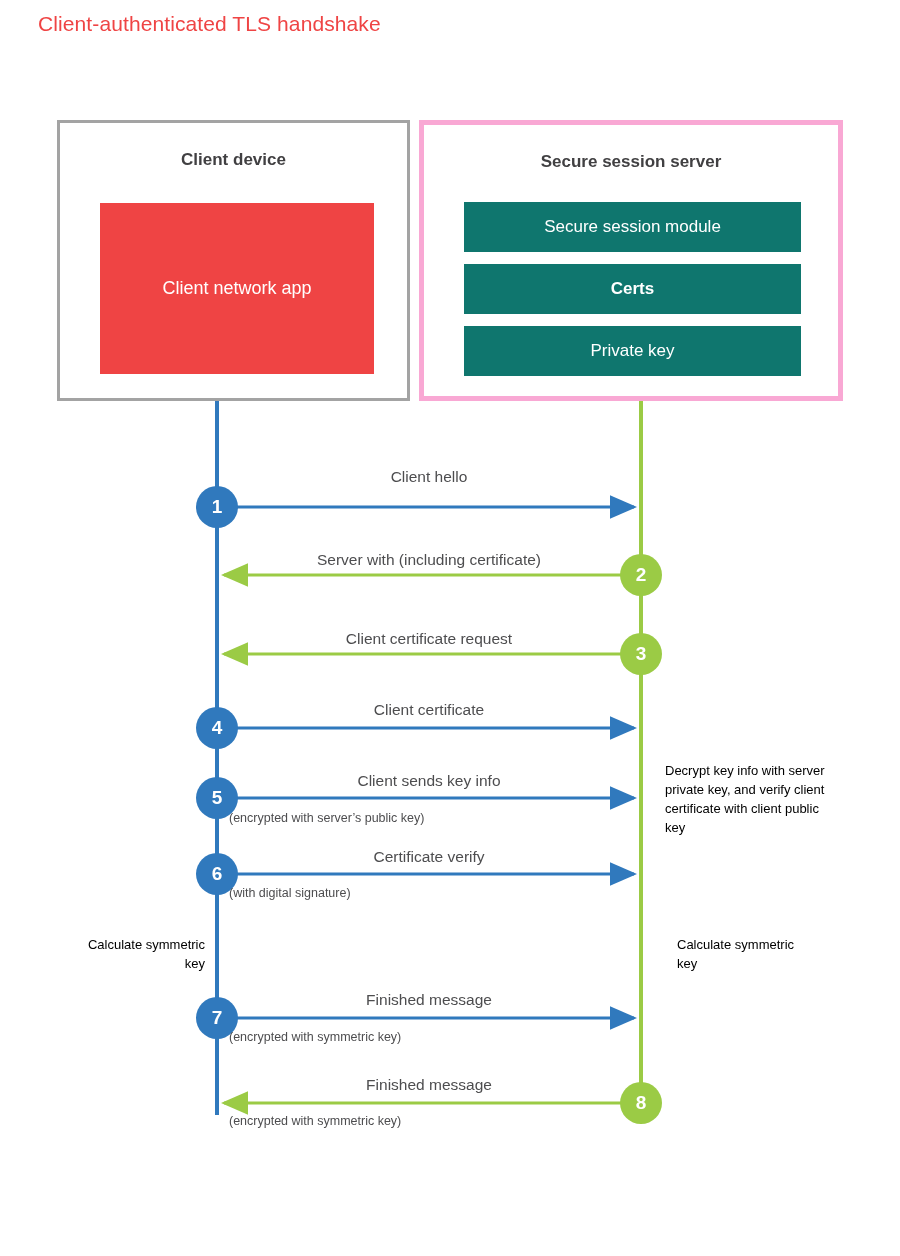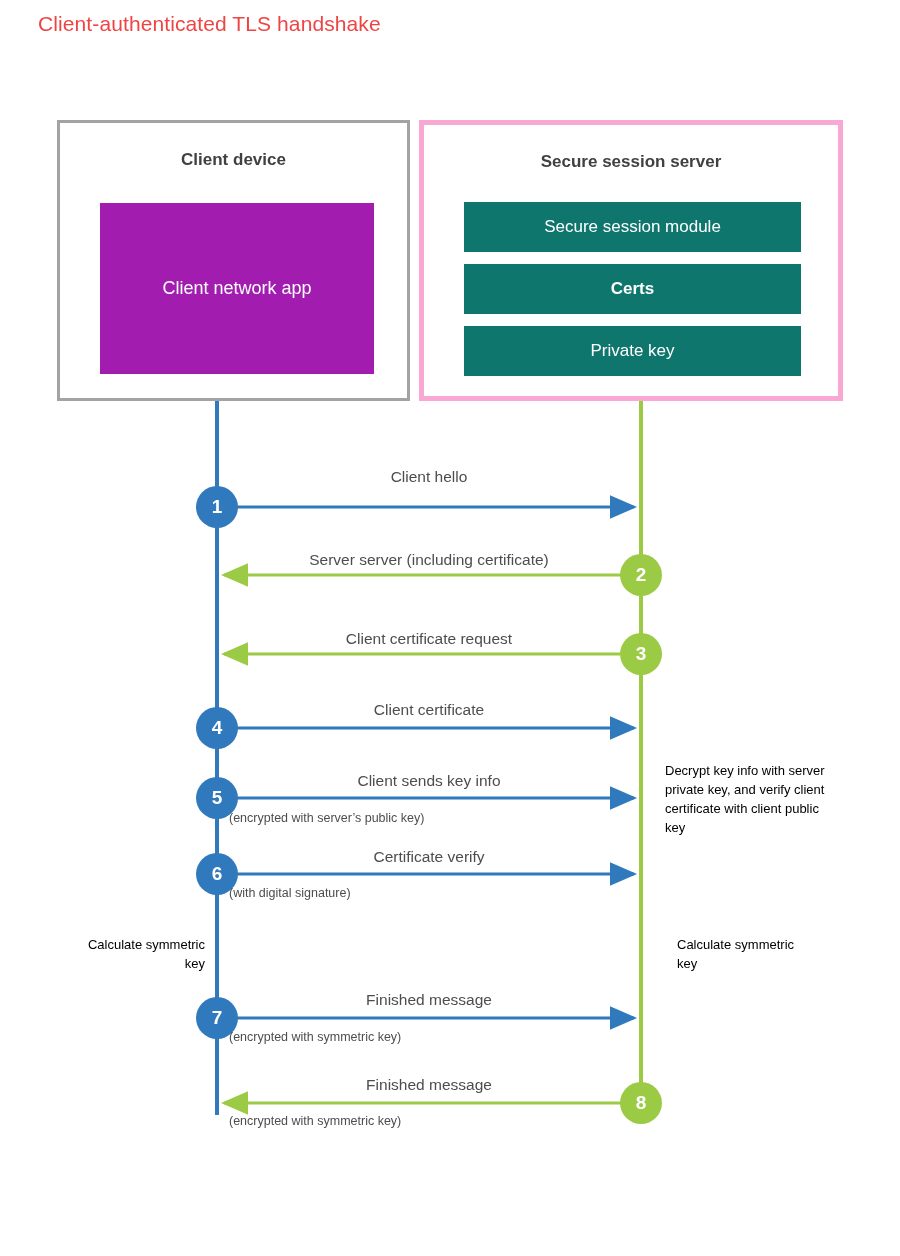--- a/index.html
+++ b/index.html
@@ -73,21 +73,21 @@
     justify-content: center;
     color: #ffffff;
     font-size: 17px;
     font-weight: 400;
   }
   .comp-block.client-app {
     left: 40px;
     top: 80px;
     width: 274px;
     height: 171px;
-    background: #a21caf;
+    background: #ef4444;
     font-size: 18px;
     line-height: 1.25;
     text-align: center;
   }
   .comp-block.server-mod {
     left: 40px;
     width: 337px;
     height: 50px;
     background: #0f766e;
   }
@@ -198,21 +198,21 @@
   <div class="step-badge green" style="left:620px; top:554px;">2</div>
   <div class="step-badge green" style="left:620px; top:633px;">3</div>
   <div class="step-badge blue" style="left:196px; top:707px;">4</div>
   <div class="step-badge blue" style="left:196px; top:777px;">5</div>
   <div class="step-badge blue" style="left:196px; top:853px;">6</div>
   <div class="step-badge blue" style="left:196px; top:997px;">7</div>
   <div class="step-badge green" style="left:620px; top:1082px;">8</div>
 
   <div class="msg-label" style="left:229px; width:400px; top:468px;">Client hello</div>
 
-  <div class="msg-label" style="left:229px; width:400px; top:551px;">Server server (including certificate)</div>
+  <div class="msg-label" style="left:229px; width:400px; top:551px;">Server with (including certificate)</div>
 
   <div class="msg-label" style="left:229px; width:400px; top:630px;">Client certificate request</div>
 
   <div class="msg-label" style="left:229px; width:400px; top:701px;">Client certificate</div>
 
   <div class="msg-label" style="left:229px; width:400px; top:772px;">Client sends key info</div>
   <div class="msg-sublabel" style="left:229px; width:400px; top:811px;">(encrypted with server’s public key)</div>
 
   <div class="msg-label" style="left:229px; width:400px; top:848px;">Certificate verify</div>
   <div class="msg-sublabel" style="left:229px; width:400px; top:886px;">(with digital signature)</div>

